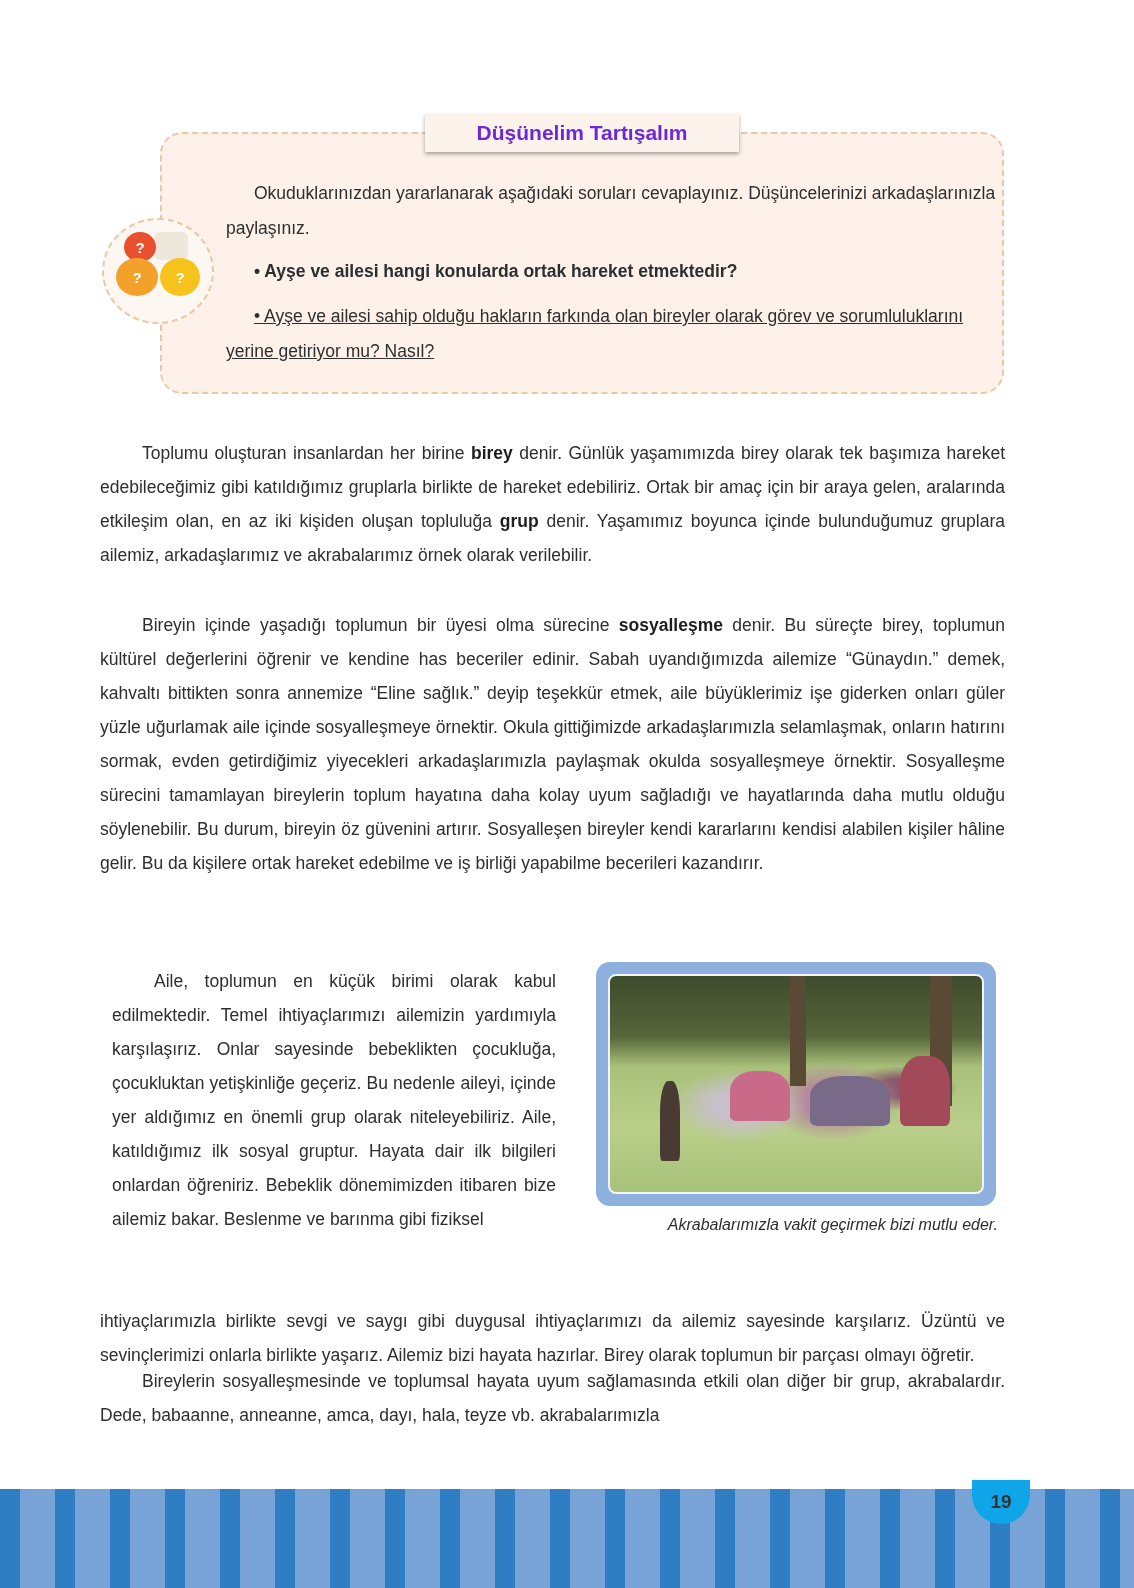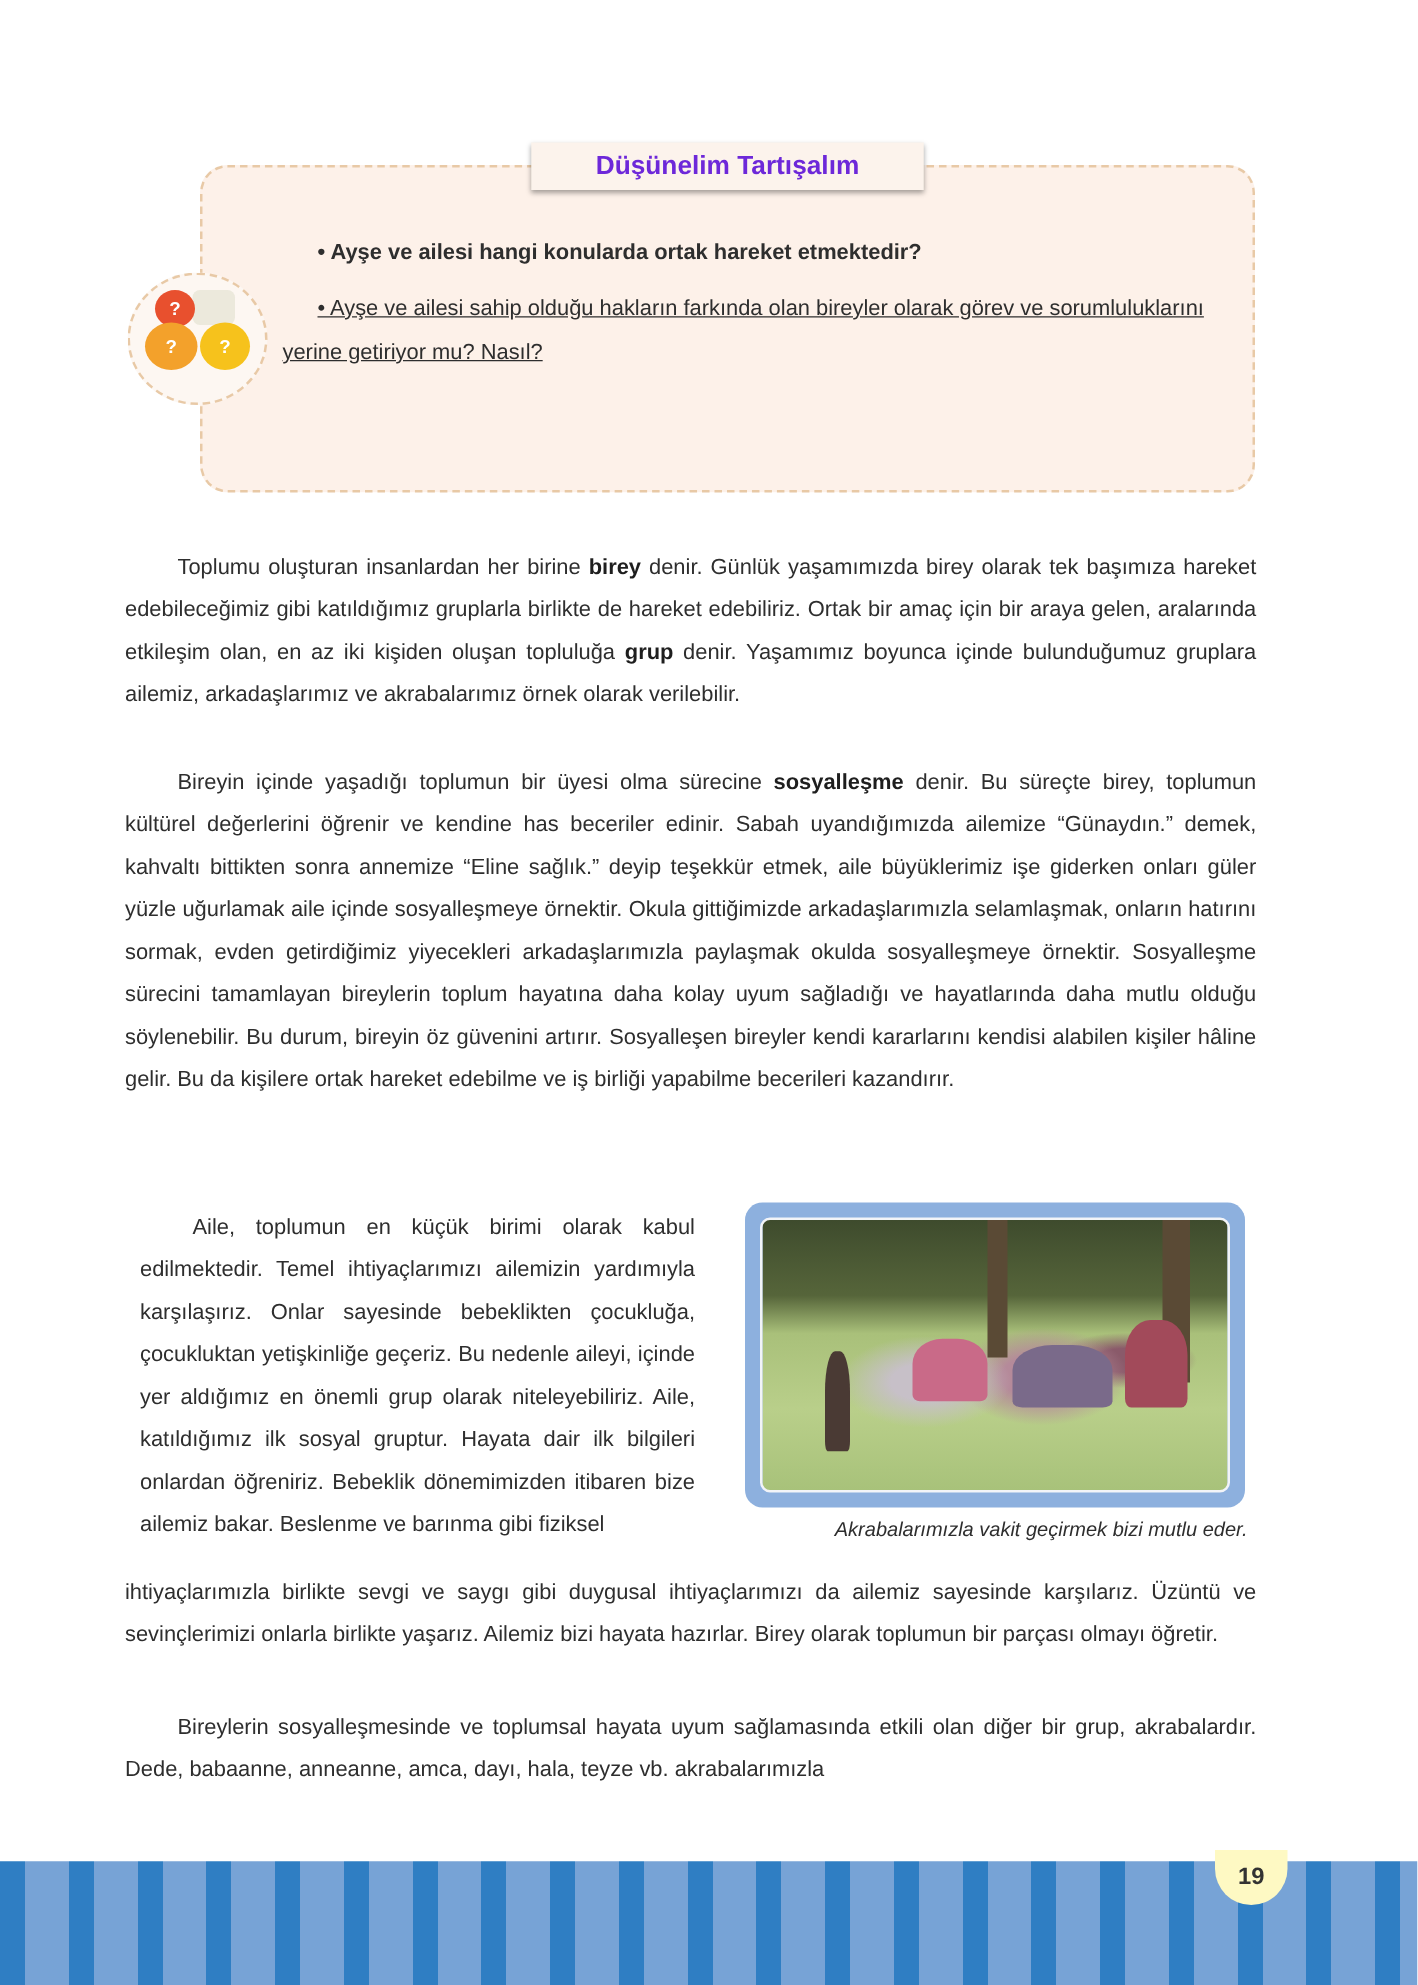--- a/index.html
+++ b/index.html
@@ -53,21 +53,21 @@
     .body-text p { margin: 0 0 6px 0; text-indent: 42px; }
     .body-text b { color: #1e1e1e; }
     .p1 { top: 436px; }
     .p2 { top: 608px; }
     .p3-left {
       position: absolute; left: 100px; top: 952px; width: 468px;
       font-size: 17.5px; line-height: 34px; color: #2e2e2e; text-align: justify;
     }
     .p3-left p { margin: 12px; text-indent: 42px; }
     .p3-rest { top: 1256px; }
-    .p3-rest p { text-indent: 0; }
+    .p3-rest p { text-indent: 0; margin-top: 48px; }
     .p4 { top: 1364px; }
 
     .photo-frame {
       position: absolute; left: 596px; top: 962px; width: 400px; height: 244px;
       background: #8db0de; border-radius: 14px; box-sizing: border-box; padding: 12px;
     }
     .photo {
       width: 100%; height: 100%; border-radius: 8px; border: 2px solid #f2f4f8; box-sizing: border-box;
       overflow: hidden; position: relative;
       background:
@@ -84,39 +84,40 @@
       position: absolute; left: 596px; top: 1216px; width: 402px; text-align: right;
       font-style: italic; font-size: 16px; color: #2e2e2e;
     }
 
     .footer-stripes {
       position: absolute; left: 0; top: 1489px; width: 1134px; height: 99px;
       background: repeating-linear-gradient(90deg, #2f7ec3 0 20px, #77a3d6 20px 55px);
     }
     .page-badge {
       position: absolute; left: 972px; top: 1480px; width: 58px; height: 44px;
-      background: #fef9c3; border-radius: 0 0 29px 29px;
+      background: #0ea5e9; border-radius: 0 0 29px 29px;
       display: flex; align-items: center; justify-content: center;
       font-weight: bold; font-size: 19px; color: #333;
     }
   </style>
 </head>
 <body>
 
 <div class="discuss-box"></div>
 <div class="discuss-title">Düşünelim Tartışalım</div>
 
 <div class="discuss-icon">
   <div class="bubble b0"></div>
   <div class="bubble b1">?</div>
   <div class="bubble b2">?</div>
   <div class="bubble b3">?</div>
 </div>
 
 <div class="discuss-text">
+  <p class="indent">Okuduklarınızdan yararlanarak aşağıdaki soruları cevaplayınız. Düşüncelerinizi arkadaşlarınızla paylaşınız.</p>
   <p class="indent q1">• Ayşe ve ailesi hangi konularda ortak hareket etmektedir?</p>
   <p class="indent q2">• Ayşe ve ailesi sahip olduğu hakların farkında olan bireyler olarak görev ve sorumluluklarını yerine getiriyor mu? Nasıl?</p>
 </div>
 
 <div class="body-text p1">
   <p><span>Toplumu oluşturan insanlardan her birine </span><b>birey</b><span> denir. Günlük yaşamımızda birey olarak tek başımıza hareket edebileceğimiz gibi katıldığımız gruplarla birlikte de hareket edebiliriz. Ortak bir amaç için bir araya gelen, aralarında etkileşim olan, en az iki kişiden oluşan topluluğa </span><b>grup</b><span> denir. Yaşamımız boyunca içinde bulunduğumuz gruplara ailemiz, arkadaşlarımız ve akrabalarımız örnek olarak verilebilir.</span></p>
 </div>
 
 <div class="body-text p2">
   <p><span>Bireyin içinde yaşadığı toplumun bir üyesi olma sürecine </span><b>sosyalleşme</b><span> denir. Bu süreçte birey, toplumun kültürel değerlerini öğrenir ve kendine has beceriler edinir. Sabah uyandığımızda ailemize “Günaydın.” demek, kahvaltı bittikten sonra annemize “Eline sağlık.” deyip teşekkür etmek, aile büyüklerimiz işe giderken onları güler yüzle uğurlamak aile içinde sosyalleşmeye örnektir. Okula gittiğimizde arkadaşlarımızla selamlaşmak, onların hatırını sormak, evden getirdiğimiz yiyecekleri arkadaşlarımızla paylaşmak okulda sosyalleşmeye örnektir. Sosyalleşme sürecini tamamlayan bireylerin toplum hayatına daha kolay uyum sağladığı ve hayatlarında daha mutlu olduğu söylenebilir. Bu durum, bireyin öz güvenini artırır. Sosyalleşen bireyler kendi kararlarını kendisi alabilen kişiler hâline gelir. Bu da kişilere ortak hareket edebilme ve iş birliği yapabilme becerileri kazandırır.</span></p>

